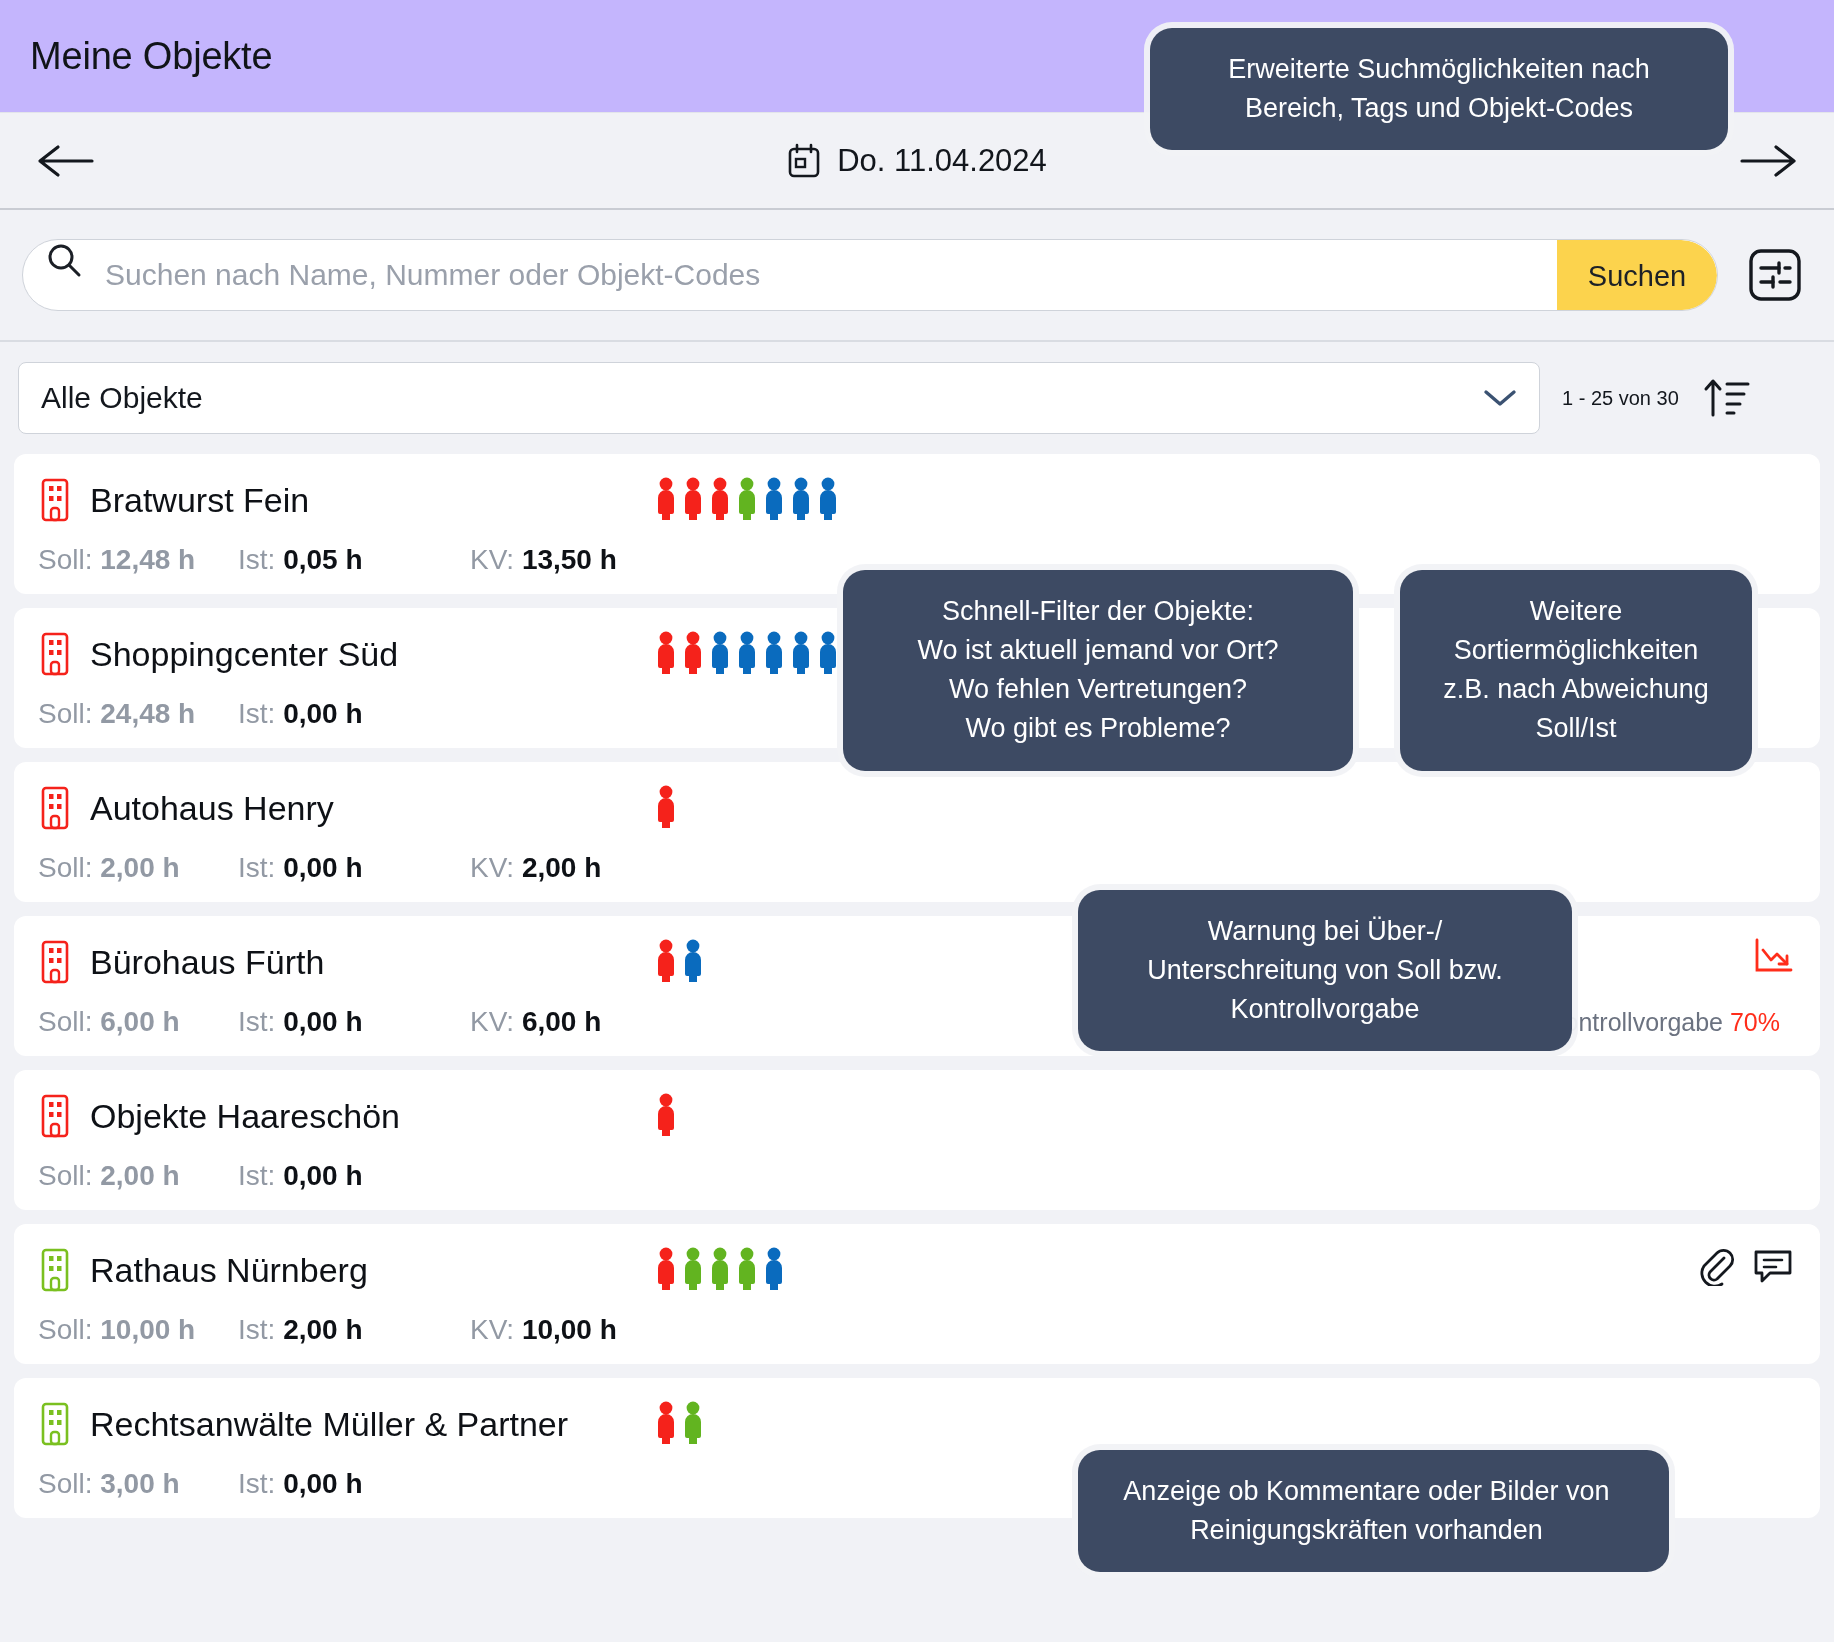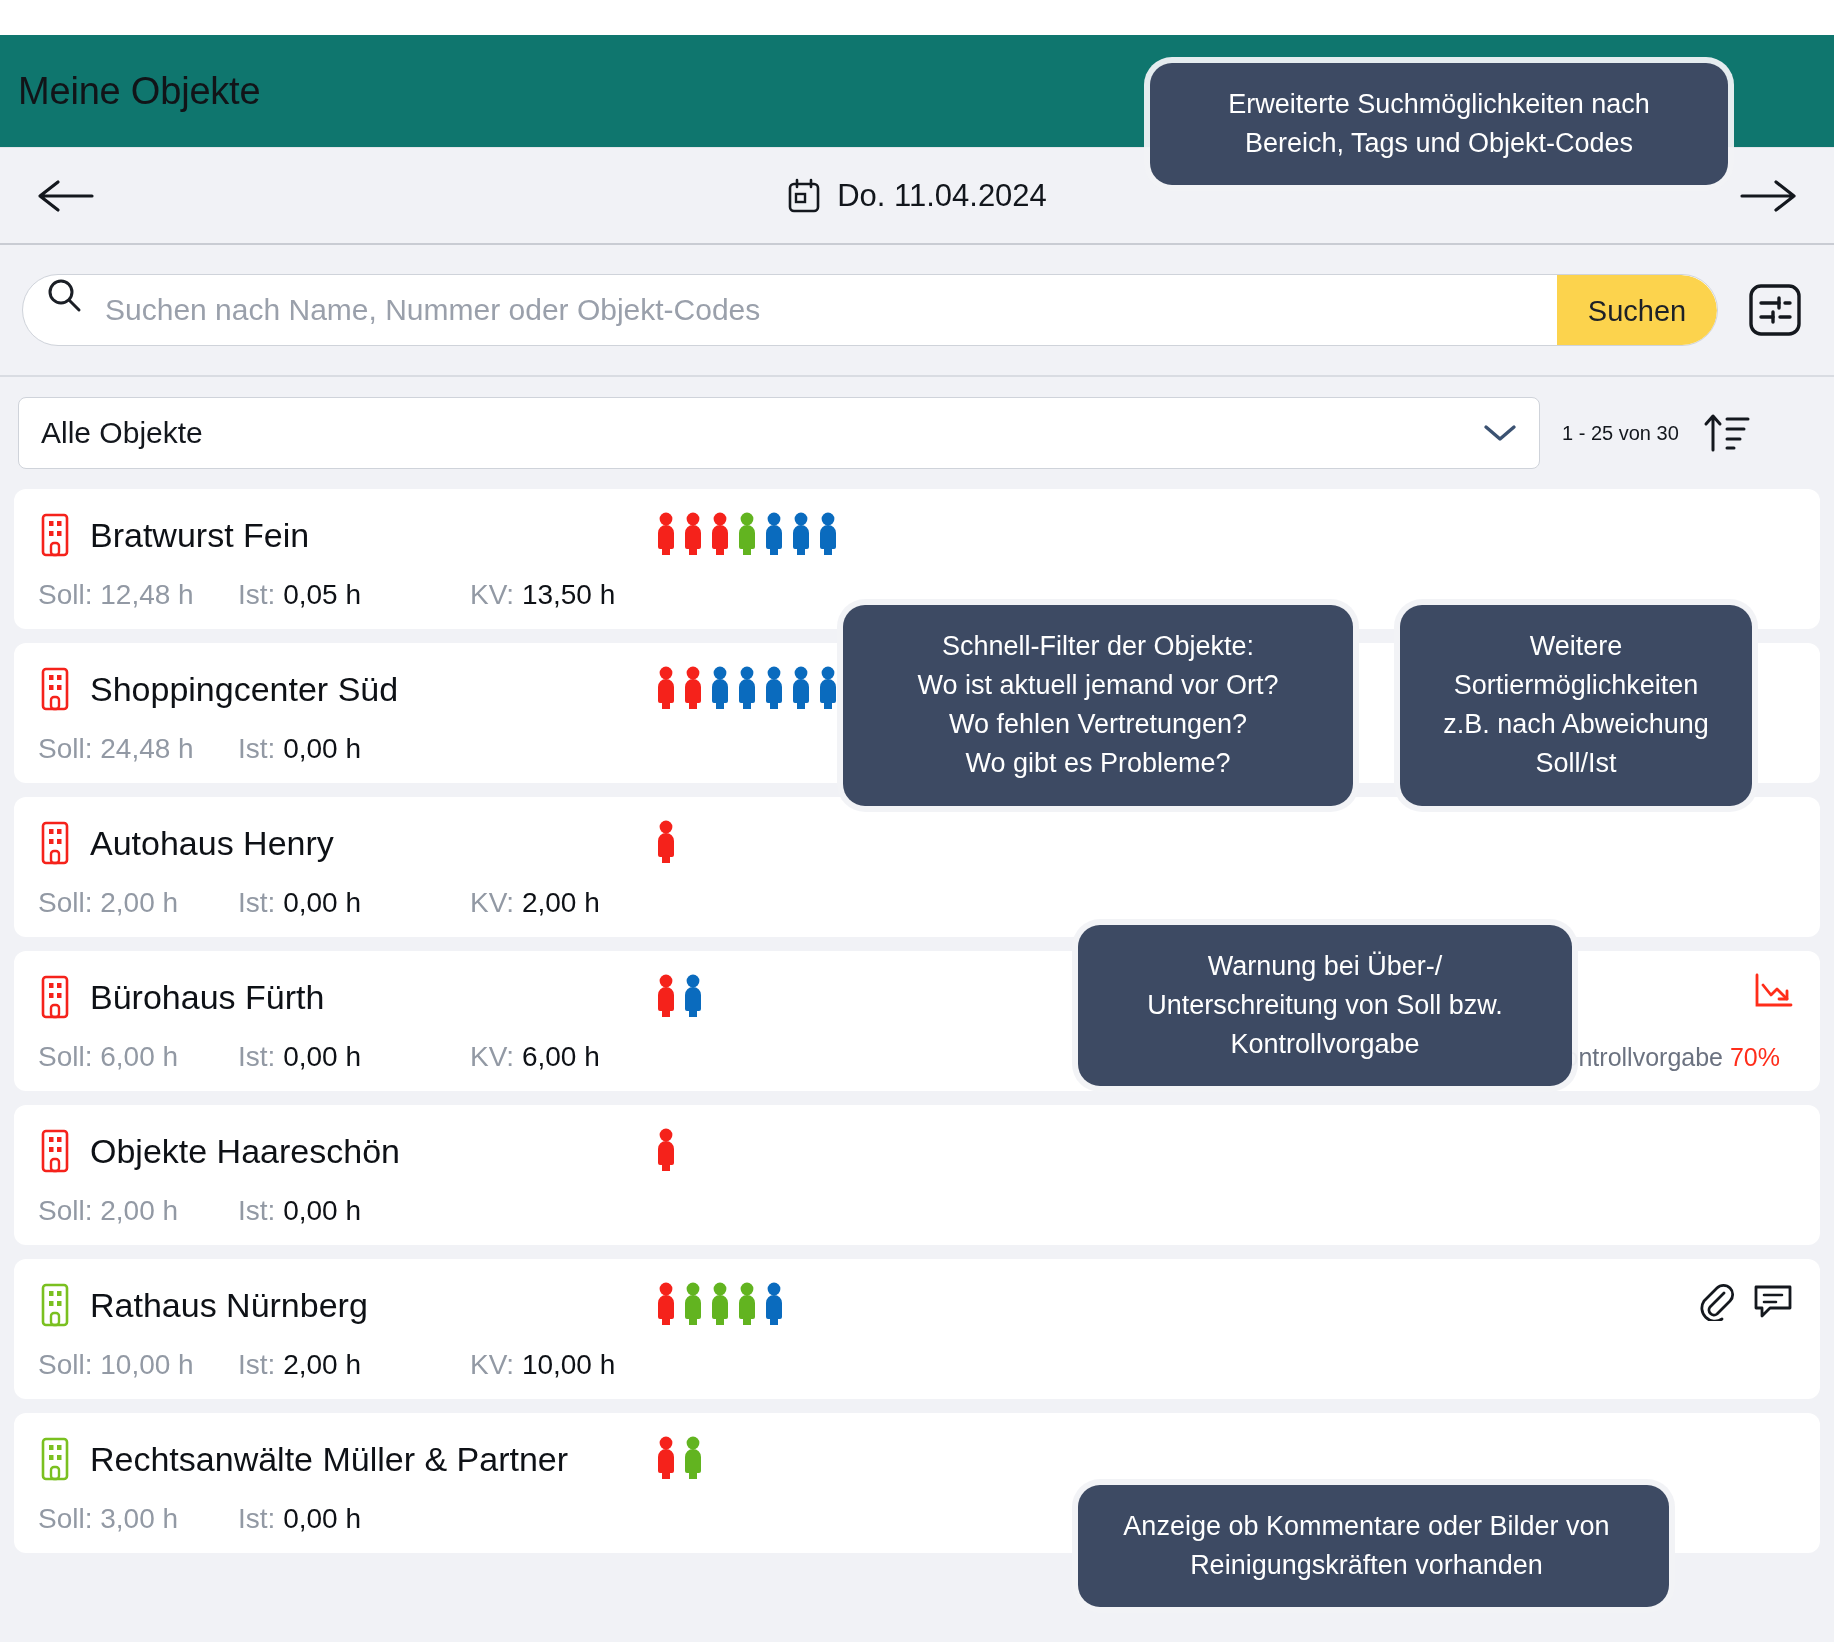--- a/index.html
+++ b/index.html
@@ -14,25 +14,24 @@
   #root {
     position: relative;
     width: 1834px;
     height: 1642px;
     background: #f1f2f6;
   }
 
   
   .page-header {
     height: 112px;
-    background: #0f766e;
-    display: flex;
-    align-items: center;
-    padding-left: 18px;
-    margin-top: 35px;
+    background: #c4b5fd;
+    display: flex;
+    align-items: center;
+    padding-left: 30px;
   }
   .page-title {
     font-size: 38px;
     font-weight: 400;
     color: #111418;
     letter-spacing: -0.2px;
   }
 
   
   .datebar {
@@ -201,21 +200,21 @@
     display: flex;
     align-items: center;
     margin-top: 14px;
     position: relative;
   }
   .metric {
     font-size: 28px;
     white-space: nowrap;
   }
   .metric .m-label { color: #9299a4; }
-  .metric .m-value { color: #0e1116; }
+  .metric .m-value { color: #0e1116; font-weight: bold; }
   .m-soll { width: 200px; }
   .m-ist   { width: 232px; }
   .m-kv    { width: 230px; }
   .m-soll .m-value { color: #9299a4; }
   .warn-text {
     position: absolute;
     right: 0;
     font-size: 25px;
     white-space: nowrap;
   }

